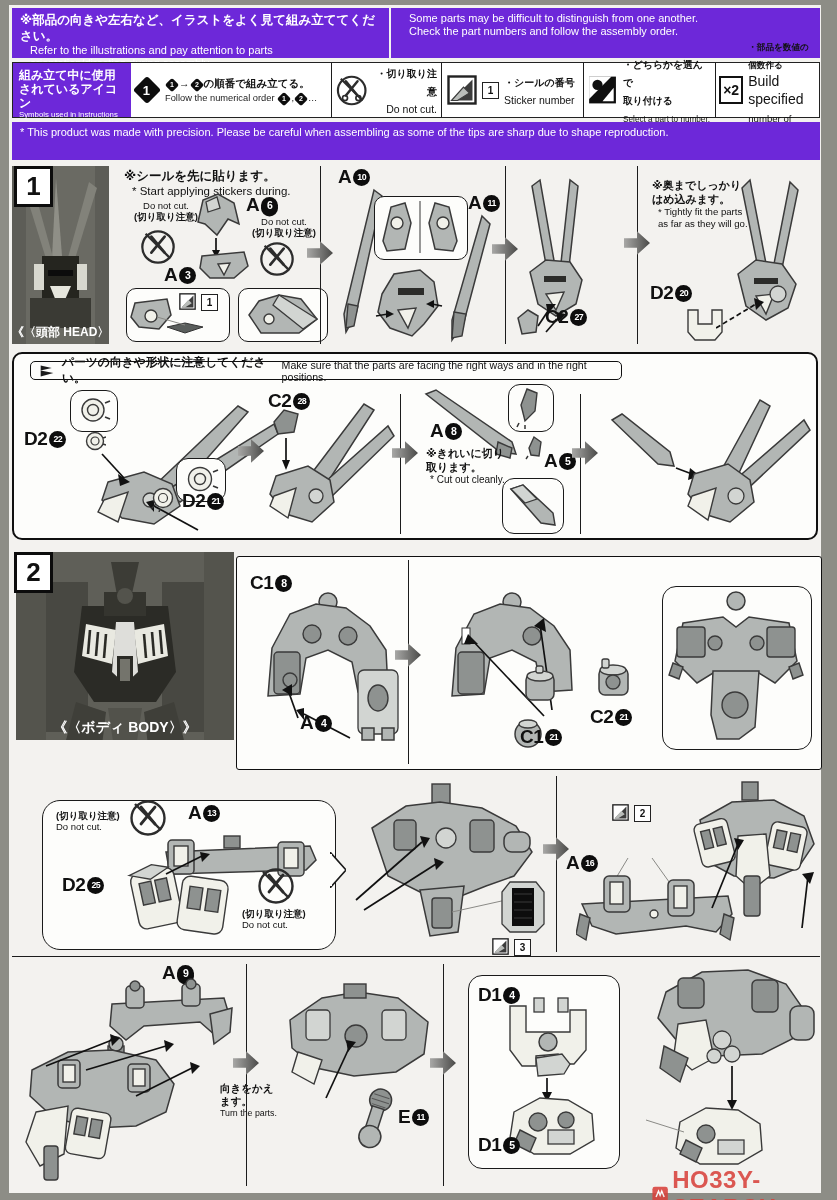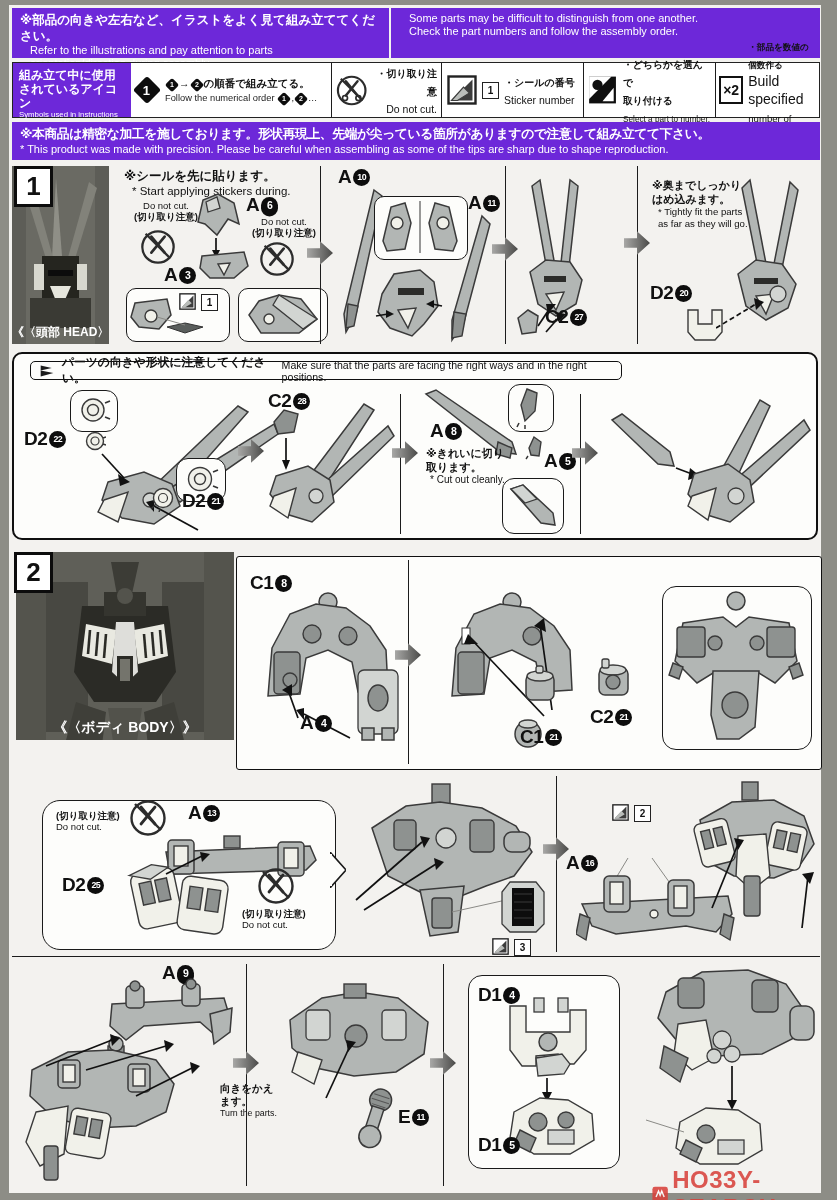--- a/index.html
+++ b/index.html
@@ -145,21 +145,20 @@
       <span>
         <span class="jp" style="font-size:8.6px;line-height:11px;">・部品を数値の個数作る</span><br>
         <span style="font-size:14px;line-height:11px;text-align:center;">Build specified</span><br>
         <span style="font-size:9.6px;line-height:11px;">number of parts.</span>
       </span>
     </div>
   </div>
 
   
   <div class="a blackbox" style="left:12px;top:122px;width:808px;height:38px;padding:3px 8px;box-sizing:border-box;">
-    <div class="jp" style="font-size:12.8px;line-height:17px;letter-spacing:-0.4px;">※本商品は精密な加工を施しております。形状再現上、先端が尖っている箇所がありますので注意して組み立てて下さい。</div>
     <div style="font-size:11px;line-height:14px;">* This product was made with precision.  Please be careful when assembling as some of the tips are sharp due to shape reproduction.</div>
   </div>
 
   
   <div class="a photo" style="left:12px;top:166px;width:97px;height:178px;">
     <svg width="97" height="178" viewBox="0 0 97 178">
       <rect width="97" height="178" fill="#6a6a63"></rect>
       <rect x="0" y="0" width="14" height="178" fill="#5d5d57"></rect>
       <rect x="83" y="0" width="14" height="178" fill="#5d5d57"></rect>
       <polygon points="44,12 50,90 40,92" fill="#8f8f87"></polygon>

